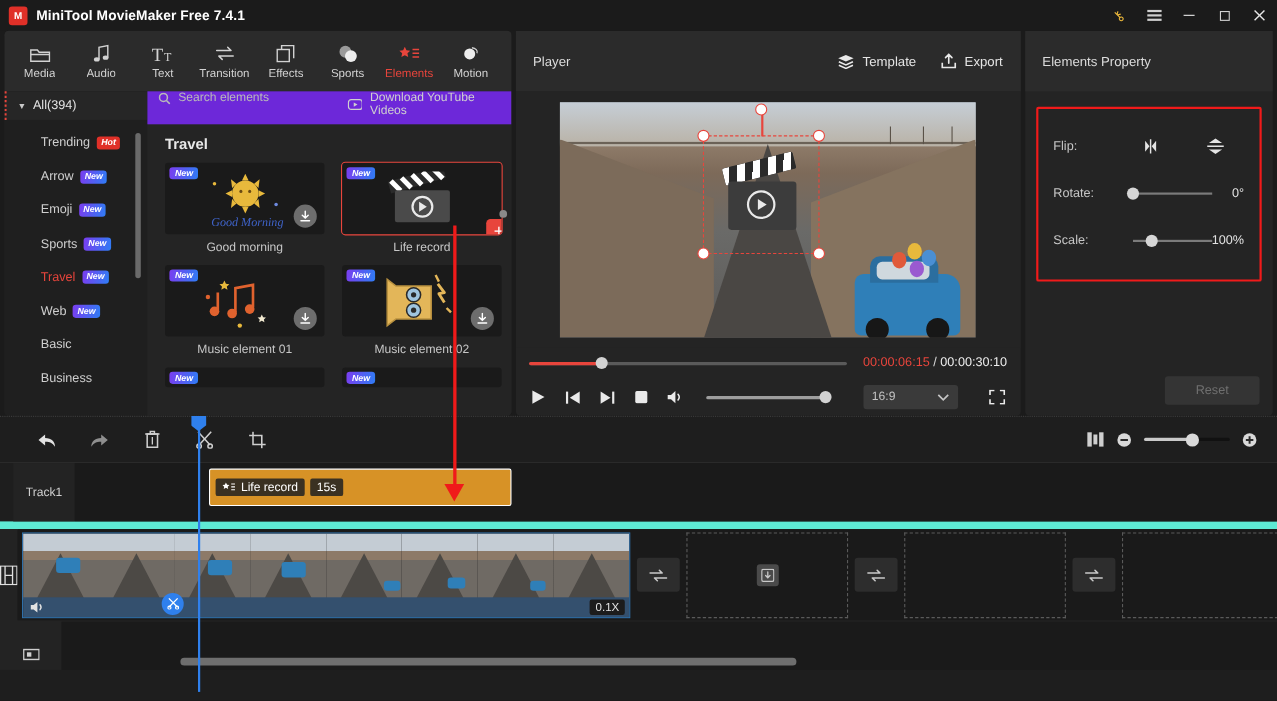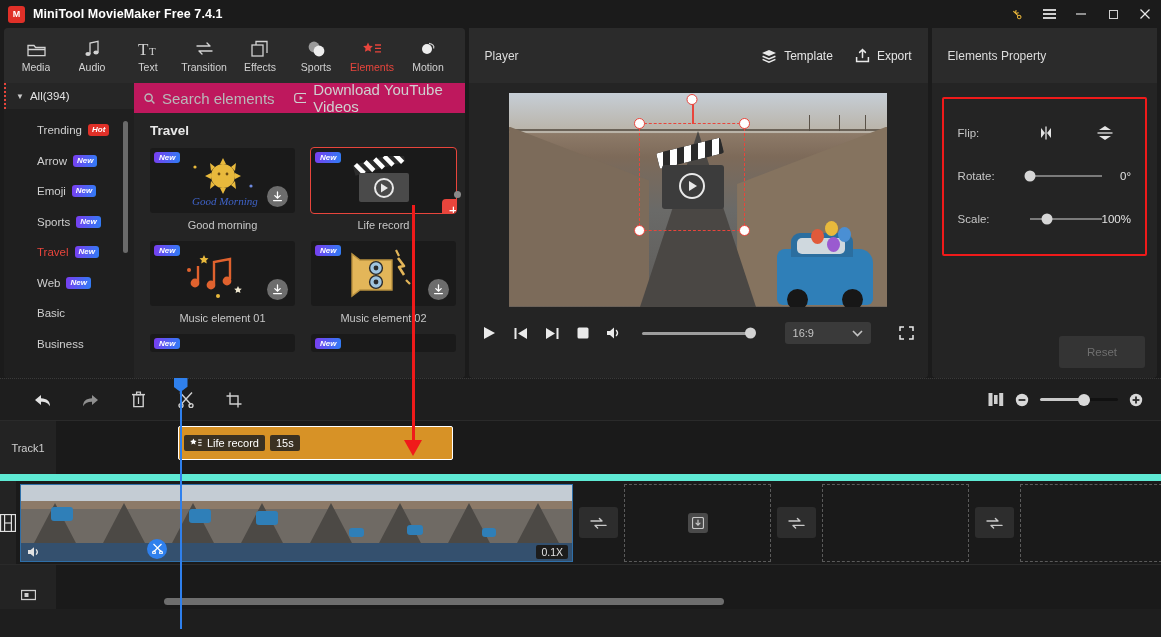--- a/index.html
+++ b/index.html
@@ -85,22 +85,22 @@
   }
   .badge.hot { background: #e03028; }
   .badge.new { background: linear-gradient(100deg,#7a3df0,#2f7df5); }
   .cat-scroll {
     position: absolute; right: 6px; top: 38px; width: 5px; height: 132px;
     background: #6a6a6a; border-radius: 3px;
   }
 
   .elem-col { flex: 1; display: flex; flex-direction: column; min-width: 0; position: relative; background:#242424;}
   .elem-head {
-    height: 30px; display: flex; align-items: center; background: #be185d;
-    font-size: 15px; color: #b9b9b9; flex: 0 0 auto;
+    height: 30px; display: flex; align-items: flex-start; background: #6d28d9;
+    font-size: 11px; color: #b9b9b9; flex: 0 0 auto;
   }
   .search-box { display: flex; align-items: center; gap: 7px; padding-left: 10px; width: 180px; }
   .yt-link { display: flex; align-items: center; gap: 7px; margin-left: 6px; color:#cfcfcf;}
   .elem-scroll-area { flex: 1; padding: 10px 14px 0 16px; overflow: hidden; position: relative; }
   .sec-title { font-size: 13.5px; color: #e8e8e8; font-weight: bold; margin-bottom: 10px; }
   .grid { display: grid; grid-template-columns: repeat(2, 145px); gap: 10px 16px; }
   .cell { width: 145px; }
   .thumb {
     width: 145px; height: 65px; background: #1a1a1a; border-radius: 3px;
     position: relative; overflow: hidden; display: flex;
@@ -209,41 +209,41 @@
   .prop-head { height: 55px; background: #2b2b2b; display: flex; align-items: center; padding-left: 16px; font-size: 12px; color: #dcdcdc;}
   .prop-body { flex: 1; padding: 14px 10px 0 10px; position: relative;}
   .prop-card { border: 2px solid #f01a1a; border-radius: 2px; padding: 12px 14px 14px 14px; }
   .prop-row { display: flex; align-items: center; height: 43px; }
   .prop-lbl { width: 64px; font-size: 11.5px; color: #c6c6c6; }
   .flip-btns { display: flex; gap: 42px; align-items: center; padding-left: 14px;}
   .slider { width: 72px; height: 2px; background: #7b7b7b; position: relative; margin-left: 8px;}
   .sl-knob { position:absolute; top:50%; transform: translate(-50%,-50%); width: 11px; height: 11px; border-radius: 50%; background: #d6d6d6;}
   .prop-val { margin-left: auto; font-size: 11.5px; color: #e2e2e2; }
   .reset-btn {
-    position: absolute; right: 12px; bottom: 10px; width: 86px; height: 32px;
+    position: absolute; right: 12px; bottom: 10px; width: 86px; height: 26px;
     background: #343434; border-radius: 3px; color: #6f6f6f; font-size: 11.5px;
     display: flex; align-items: center; justify-content: center;
   }
 
   
   .timeline { position: absolute; left: 0; top: 378px; width: 1161px; height: 259px; background: #1e1e1e; }
   .tl-toolbar { height: 42px; display: flex; align-items: center; padding: 0 18px; border-top:1px dotted #3a3a3a;}
   .tbtn { width: 48px; height: 42px; display:flex; align-items:center; justify-content:center; cursor: default;}
   .tl-right { margin-left: auto; display: flex; align-items: center; gap: 11px; }
   .zoom-track { width: 78px; height: 3px; background: #111; position: relative; border-radius: 2px;}
   .zoom-fill { position:absolute; left:0; top:0; height:3px; width:56%; background:#c9c9c9; border-radius:2px;}
   .zoom-knob { position:absolute; left:56%; top:50%; transform: translate(-50%,-50%); width:12px;height:12px;border-radius:50%;background:#d9d9d9;}
 
   .ruler-row { height: 28px; display: flex; align-items: center; background: #212121; position: relative; }
   .ruler-head { width: 56px; display:flex; align-items:center; justify-content:center; }
   .ruler { flex: 1; position: relative; height: 28px; }
   .rl-label { position: absolute; top: 8px; font-size: 10.5px; color: #9a9a9a; }
 
   .track-row {
-    height: 54px; display: flex; border-top: 1px solid #2a2a2a; position: relative;
+    height: 54px; display: flex; border-top: 1px solid #2a2a2a; position: relative; padding-left: 12px;
   }
   .track-head { width: 56px; display:flex; align-items:center; justify-content:center; font-size:11px; color:#cfcfcf; background:#232323;}
   .track-body { flex: 1; position: relative; background: #1a1a1a; }
 
   .clip-elem {
     position: absolute; left: 122px; top: 5px; width: 275px; height: 34px;
     background: #d79226; border: 1.5px solid #ffffff; border-radius: 2px;
     display: flex; align-items: center; padding-left: 5px; gap: 5px;
   }
   .clip-tag {
@@ -633,20 +633,29 @@
             <div class="clap-body"></div>
             <div class="play-circ">
                 <div class="play-tri"></div>
               </div>
           </div>
         </div>
       </div>
     </div>
 
     <div class="player-ctrl">
+      <div class="seek-row">
+        <div class="seek-track">
+          <div class="seek-fill"></div>
+            <div class="seek-knob"></div>
+        </div>
+        <div class="time">
+          <span class="cur">00:00:06:15</span><span> / </span><span class="tot">00:00:30:10</span>
+        </div>
+      </div>
       <div class="btn-row">
         <div class="pbtn">
             <svg width="13" height="14">
               <path d="M1 1l11 6-11 6z" fill="#eaeaea"></path>
             </svg>
           </div>
         <div class="pbtn">
             <svg width="14" height="13">
               <rect x="0.5" y="1" width="2" height="11" fill="#eaeaea"></rect>
               <path d="M13 1L4 6.5 13 12z" fill="#eaeaea"></path>

